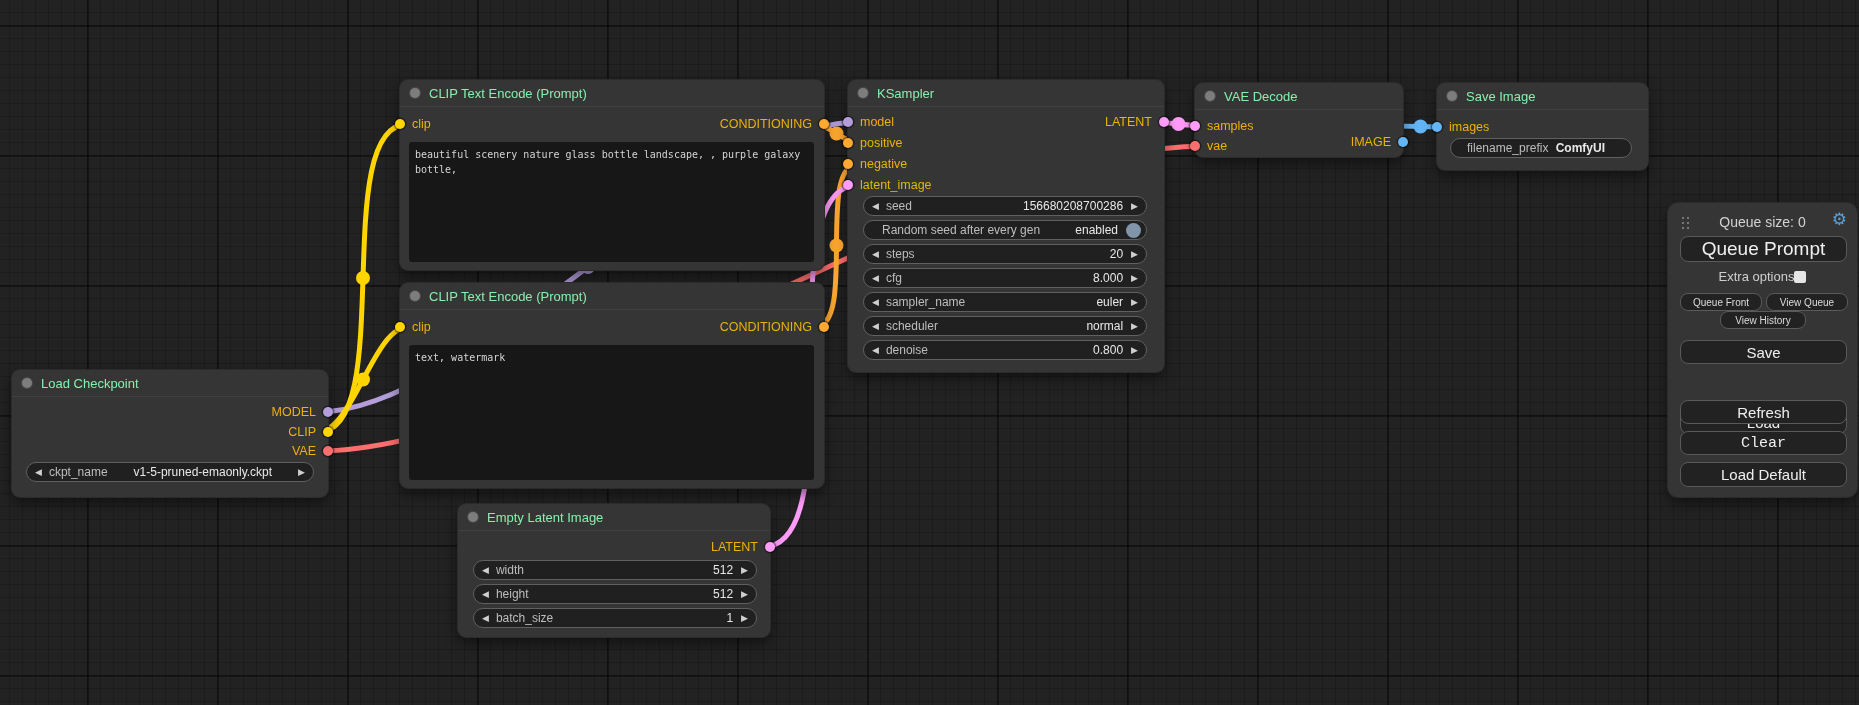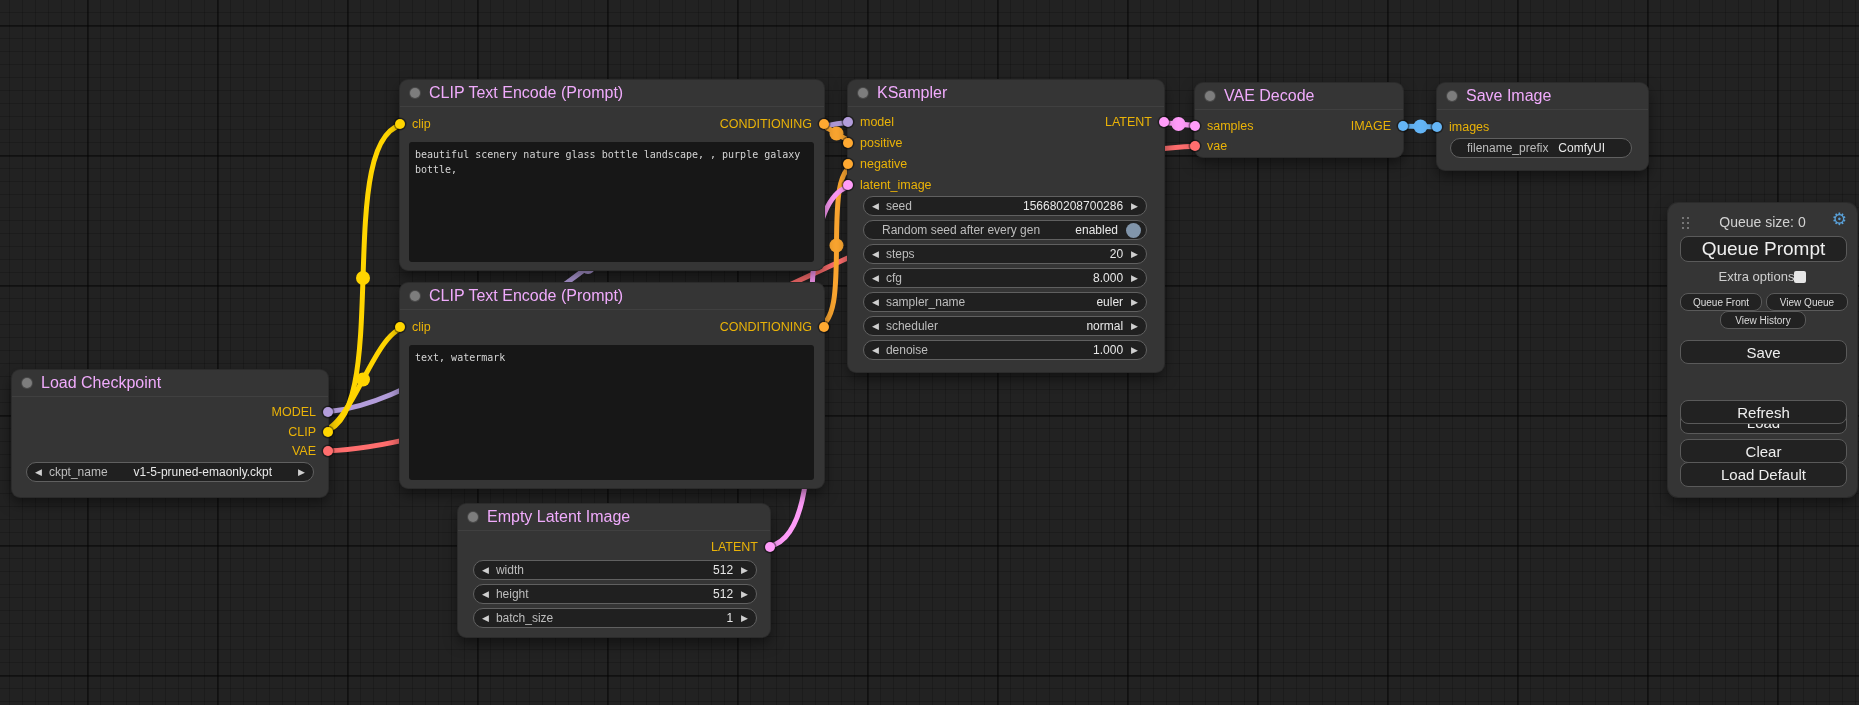--- a/index.html
+++ b/index.html
@@ -18,21 +18,21 @@
   #wires{position:absolute;left:0;top:0;z-index:1;}
   .node{
     position:absolute;z-index:2;background:#353535;border-radius:8px;
     box-shadow:0 0 0 1px #2b2b2b, 0 6px 14px rgba(0,0,0,0.5);
   }
   .node-header{
     height:26px;display:flex;align-items:center;gap:9px;padding-left:10px;
     border-bottom:1px solid rgba(255,255,255,0.055);
   }
   .collapse-dot{width:10px;height:10px;border-radius:50%;background:#7d7d7d;box-shadow:0 0 0 1px #4a4a4a;flex:none;}
-  .node-title{font-size:16px;color:#f0abfc;white-space:nowrap;}
+  .node-title{font-size:13px;color:#86efac;white-space:nowrap;}
   .slot{position:absolute;height:20px;display:flex;align-items:center;gap:7px;}
   .slot.in{left:-5px;}
   .slot.out{right:-5px;flex-direction:row-reverse;}
   .dot{width:10px;height:10px;border-radius:50%;flex:none;box-shadow:0 0 0 1.5px rgba(0,0,0,0.4);}
   .slot-label{font-size:12.5px;color:#eab308;white-space:nowrap;}
   .widget{
     position:absolute;height:20px;box-sizing:border-box;border-radius:10px;
     background:#202020;border:1px solid #606060;display:flex;align-items:center;
     font-size:12px;padding:0 8px;color:#bdbdbd;white-space:nowrap;
   }
@@ -203,21 +203,21 @@
   </div>
   <div class="widget" style="left:15px;right:17px;top:236px;">
     <span class="w-arrow">◀</span>
     <span class="w-label">scheduler</span>
     <span class="w-value">normal</span>
     <span class="w-arrow">▶</span>
   </div>
   <div class="widget" style="left:15px;right:17px;top:260px;">
     <span class="w-arrow">◀</span>
     <span class="w-label">denoise</span>
-    <span class="w-value">1.000</span>
+    <span class="w-value">0.800</span>
     <span class="w-arrow">▶</span>
   </div>
 </div>
 
 <div class="node" style="left:458px;top:504px;width:312px;height:133px;">
   <div class="node-header">
     <span class="collapse-dot"></span>
     <span class="node-title">Empty Latent Image</span>
   </div>
   <div class="slot out" style="top:33px;">
@@ -250,38 +250,38 @@
     <span class="node-title">VAE Decode</span>
   </div>
   <div class="slot in" style="top:33px;">
     <span class="dot" style="background: rgb(255, 156, 249);"></span>
     <span class="slot-label">samples</span>
   </div>
   <div class="slot in" style="top:53px;">
     <span class="dot" style="background: rgb(255, 110, 110);"></span>
     <span class="slot-label">vae</span>
   </div>
-  <div class="slot out" style="top:33px;">
+  <div class="slot out" style="top:49px;">
     <span class="dot" style="background: rgb(100, 181, 246);"></span>
     <span class="slot-label">IMAGE</span>
   </div>
 </div>
 
 <div class="node" style="left:1437px;top:83px;width:211px;height:87px;">
   <div class="node-header">
     <span class="collapse-dot"></span>
     <span class="node-title">Save Image</span>
   </div>
   <div class="slot in" style="top:34px;">
     <span class="dot" style="background: rgb(100, 181, 246);"></span>
     <span class="slot-label">images</span>
   </div>
   <div class="widget" style="left:13px;width:182px;top:55px;padding-left:16px;">
     <span class="w-label" style="margin-left:0;">filename_prefix</span>
-    <span class="w-value" style="margin-right:18px;">ComfyUI</span>
+    <span class="w-value" style="margin-right:18px;font-weight:bold;">ComfyUI</span>
   </div>
 </div>
 
 <div id="queue-panel">
   <span class="drag-handle"></span>
   <div class="queue-size">Queue size: 0</div>
   <span class="gear">⚙</span>
 
   <div class="qbtn big" style="top:33px;height:26px;font-size:19px;">Queue Prompt</div>
 
@@ -290,15 +290,15 @@
     <span class="checkbox"></span>
   </div>
 
   <div class="qbtn pill" style="left:12px;width:82px;top:90px;">Queue Front</div>
   <div class="qbtn pill" style="left:98px;width:82px;top:90px;">View Queue</div>
   <div class="qbtn pill" style="left:52px;width:86px;top:108px;">View History</div>
 
   <div class="qbtn big" style="top:137px;">Save</div>
   <div class="qbtn big" style="top:167px;margin-top:40px;">Load</div>
   <div class="qbtn big" style="top:197px;">Refresh</div>
-  <div class="qbtn big" style="top:236px;">Clear</div>
+  <div class="qbtn big" style="top:228px;font-family:Liberation Mono, monospace;">Clear</div>
   <div class="qbtn big" style="top:259px;height:25px;">Load Default</div>
 </div>
 
 </body></html>

